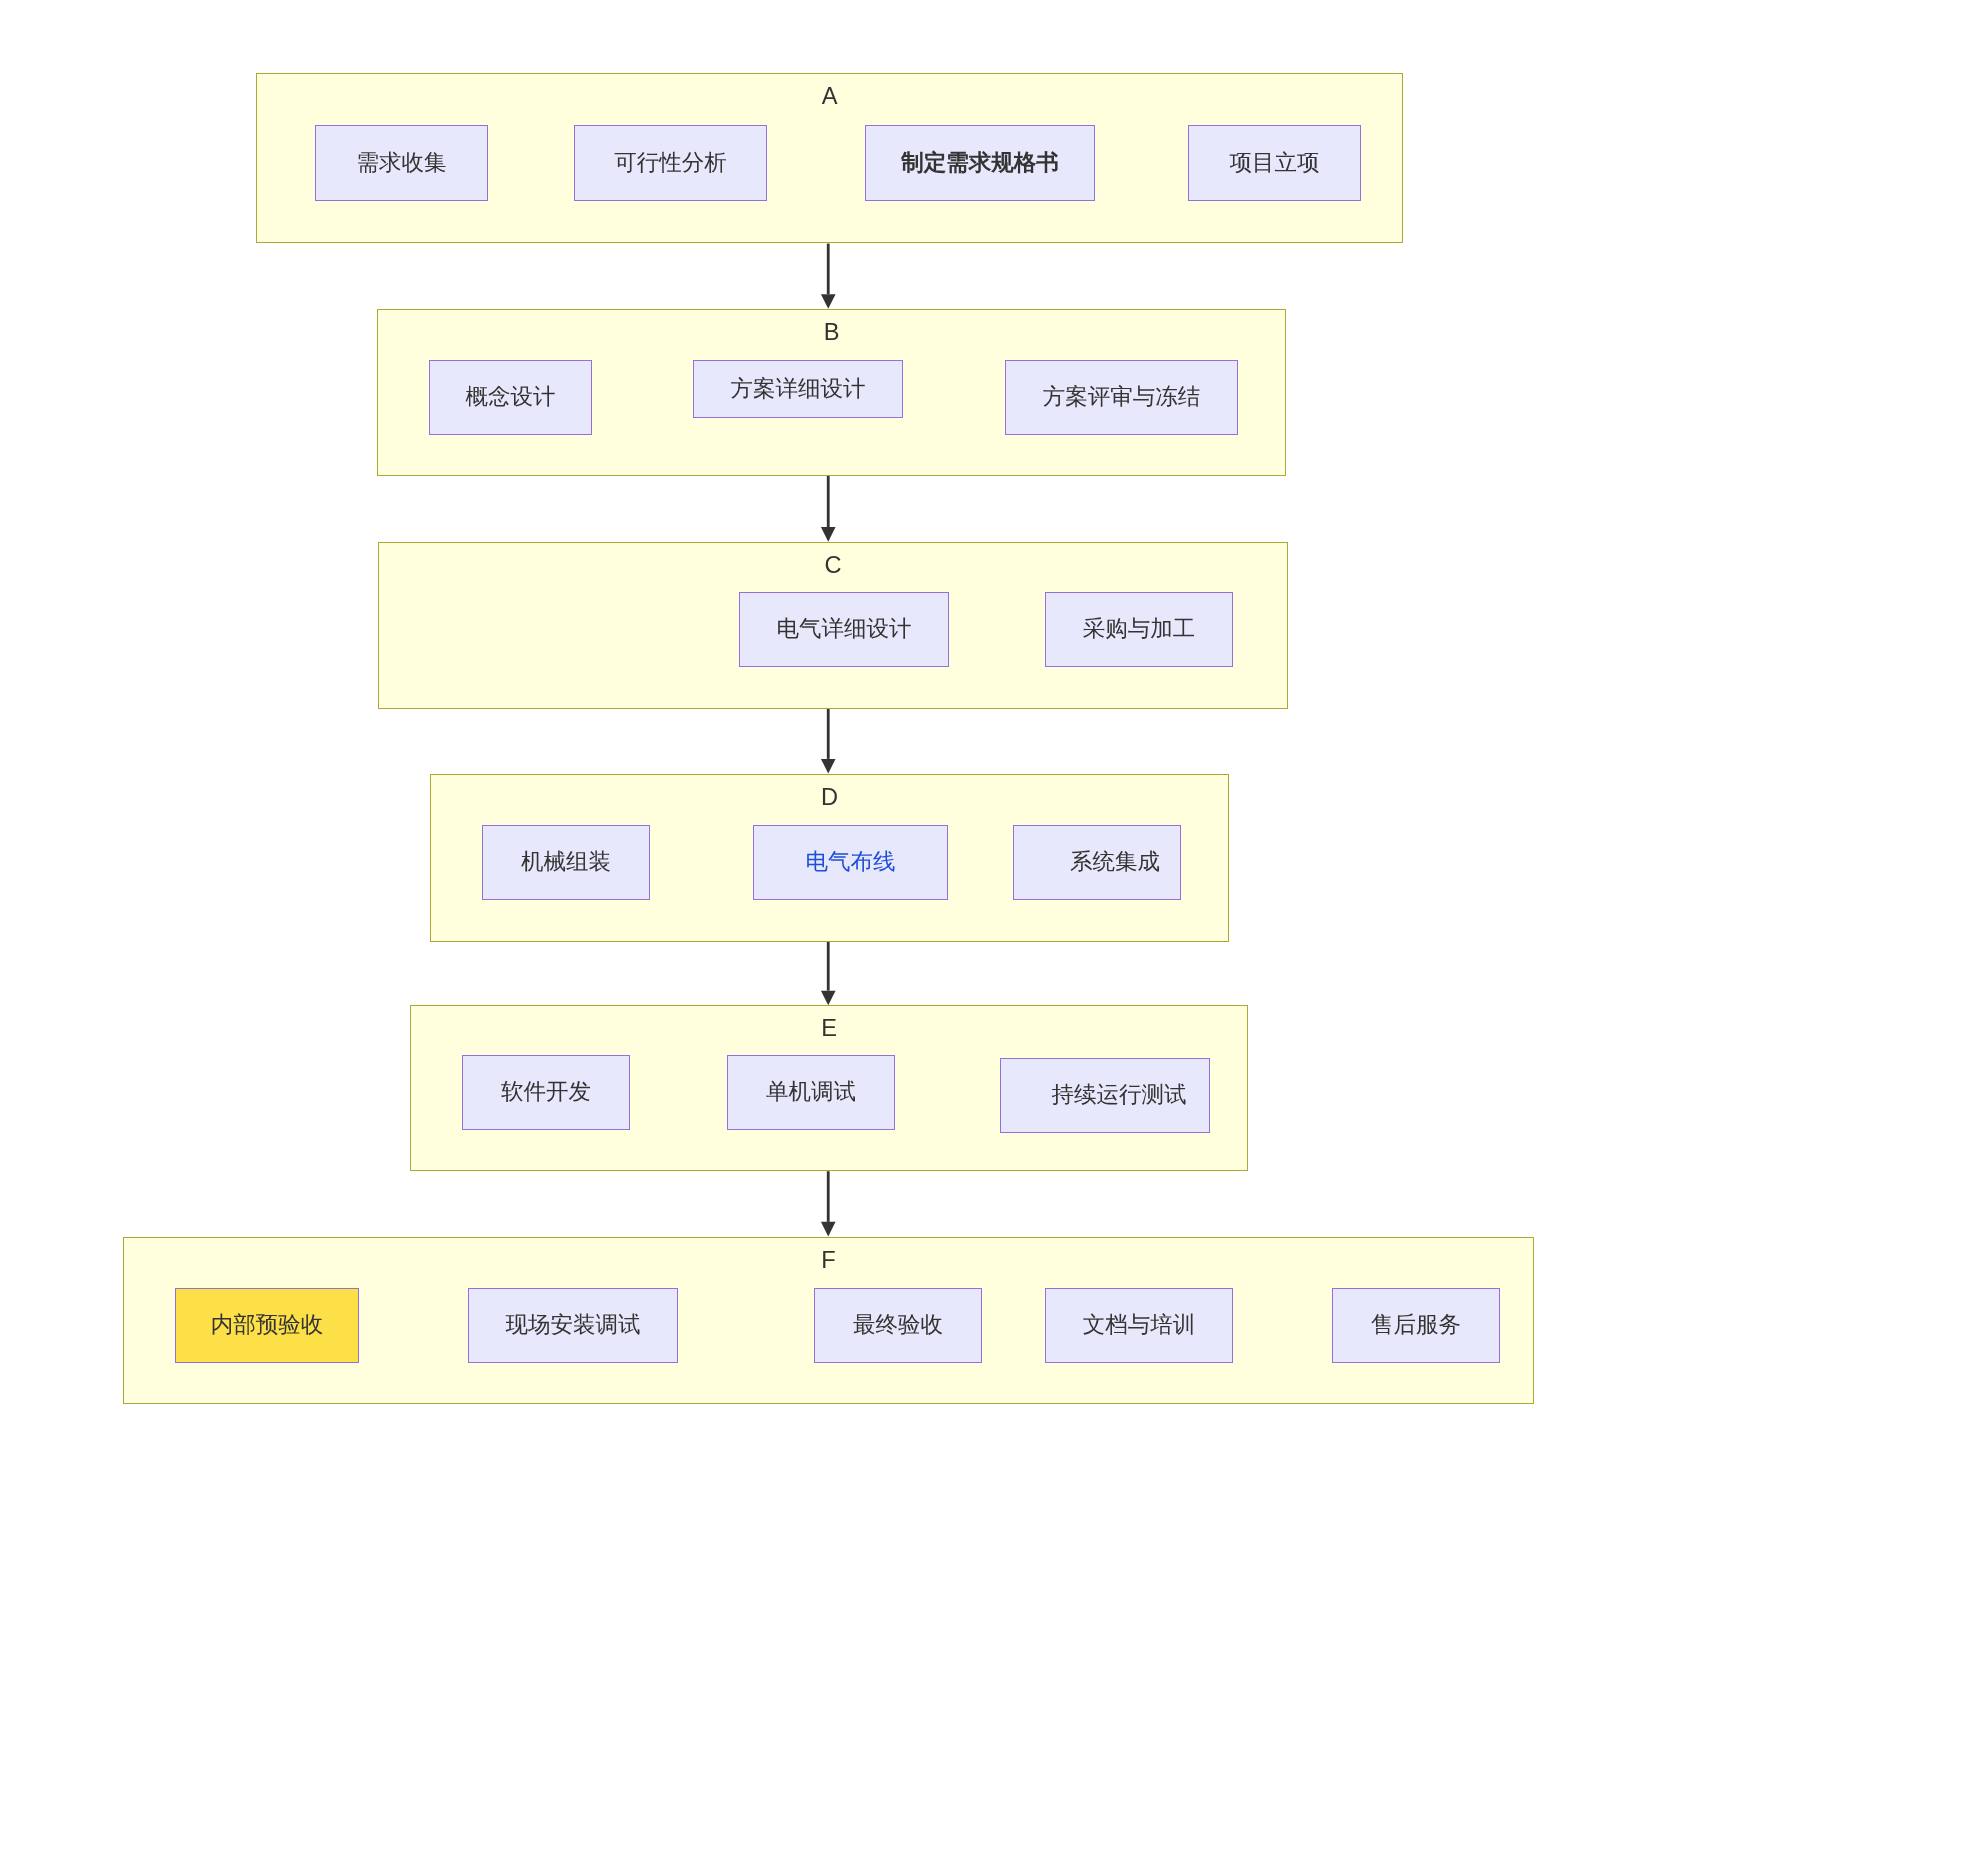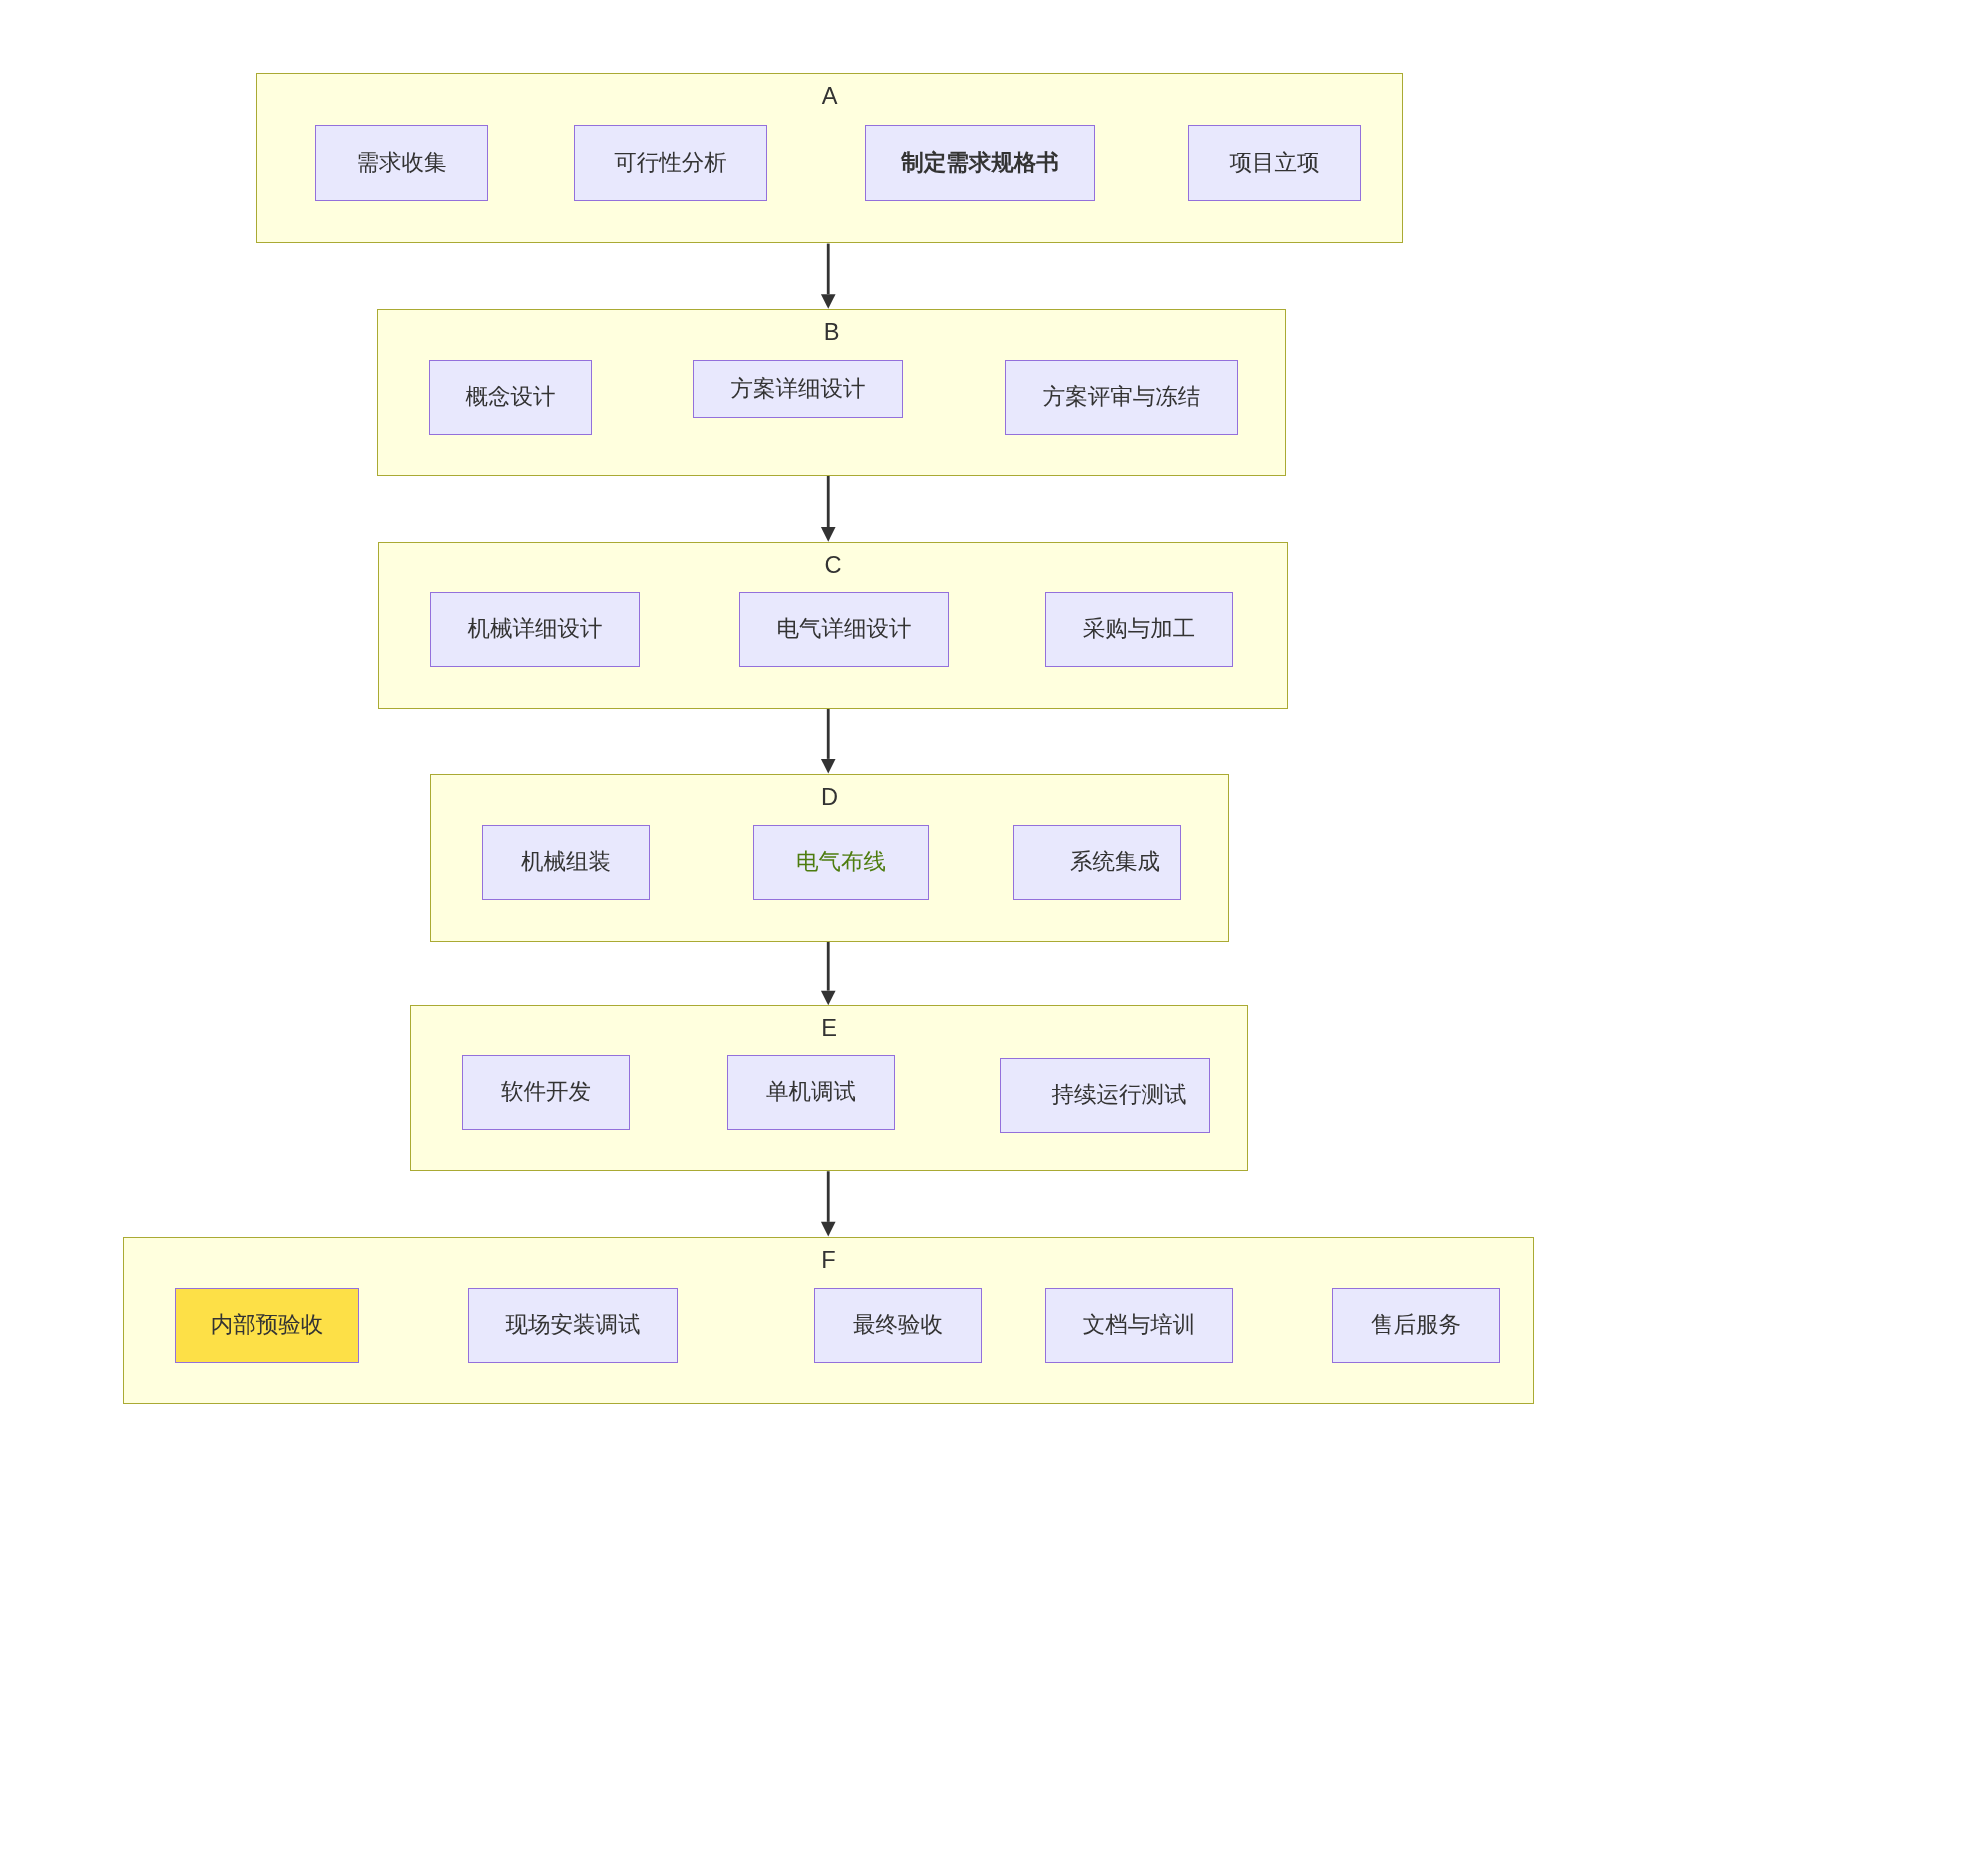--- a/index.html
+++ b/index.html
@@ -185,36 +185,33 @@
         </div>
         <div class="node" style="left: 315px; top: 50px; width: 210px; height: 58px; background: rgb(232, 232, 253); border-color: rgb(147, 112, 219); color: rgb(51, 51, 51);">
           <span>方案详细设计</span>
         </div>
         <div class="node" style="left: 627px; top: 50px; width: 233px; height: 75px; background: rgb(232, 232, 253); border-color: rgb(147, 112, 219); color: rgb(51, 51, 51);">
           <span>方案评审与冻结</span>
         </div>
       </div>
       <div class="subgraph" style="left: 378px; top: 542px; width: 910px; height: 167px; background: rgb(255, 255, 222); border-color: rgb(170, 170, 51);">
         <div class="subgraph-label" style="top: 11.3px; color: rgb(51, 51, 51);">C</div>
-        <div class="node" style="left: 51px; top: 49px; width: 210px; height: 75px; background: rgb(232, 232, 253); border-color: rgb(147, 112, 219); color: rgb(51, 51, 51);">
-          <span>机械详细设计</span>
-        </div>
         <div class="node" style="left: 360px; top: 49px; width: 210px; height: 75px; background: rgb(232, 232, 253); border-color: rgb(147, 112, 219); color: rgb(51, 51, 51);">
           <span>电气详细设计</span>
         </div>
         <div class="node" style="left: 666px; top: 49px; width: 188px; height: 75px; background: rgb(232, 232, 253); border-color: rgb(147, 112, 219); color: rgb(51, 51, 51);">
           <span>采购与加工</span>
         </div>
       </div>
       <div class="subgraph" style="left: 430px; top: 774px; width: 799px; height: 168px; background: rgb(255, 255, 222); border-color: rgb(170, 170, 51);">
         <div class="subgraph-label" style="top: 11.3px; color: rgb(51, 51, 51);">D</div>
         <div class="node" style="left: 51px; top: 50px; width: 168px; height: 75px; background: rgb(232, 232, 253); border-color: rgb(147, 112, 219); color: rgb(51, 51, 51);">
           <span>机械组装</span>
         </div>
-        <div class="node" style="left: 322px; top: 50px; width: 176px; height: 75px; background: rgb(232, 232, 253); border-color: rgb(147, 112, 219); color: #4d7c0f;">
+        <div class="node" style="left: 322px; top: 50px; width: 195px; height: 75px; background: rgb(232, 232, 253); border-color: rgb(147, 112, 219); color: #1d4ed8;">
           <span>电气布线</span>
         </div>
         <div class="node" style="left: 582px; top: 50px; width: 168px; height: 75px; background: rgb(232, 232, 253); border-color: rgb(147, 112, 219); color: rgb(51, 51, 51); padding-left: 36px;">
           <span>系统集成</span>
         </div>
       </div>
       <div class="subgraph" style="left: 410px; top: 1005px; width: 838px; height: 166px; background: rgb(255, 255, 222); border-color: rgb(170, 170, 51);">
         <div class="subgraph-label" style="top: 11.3px; color: rgb(51, 51, 51);">E</div>
         <div class="node" style="left: 51px; top: 49px; width: 168px; height: 75px; background: rgb(232, 232, 253); border-color: rgb(147, 112, 219); color: rgb(51, 51, 51);">
           <span>软件开发</span>

